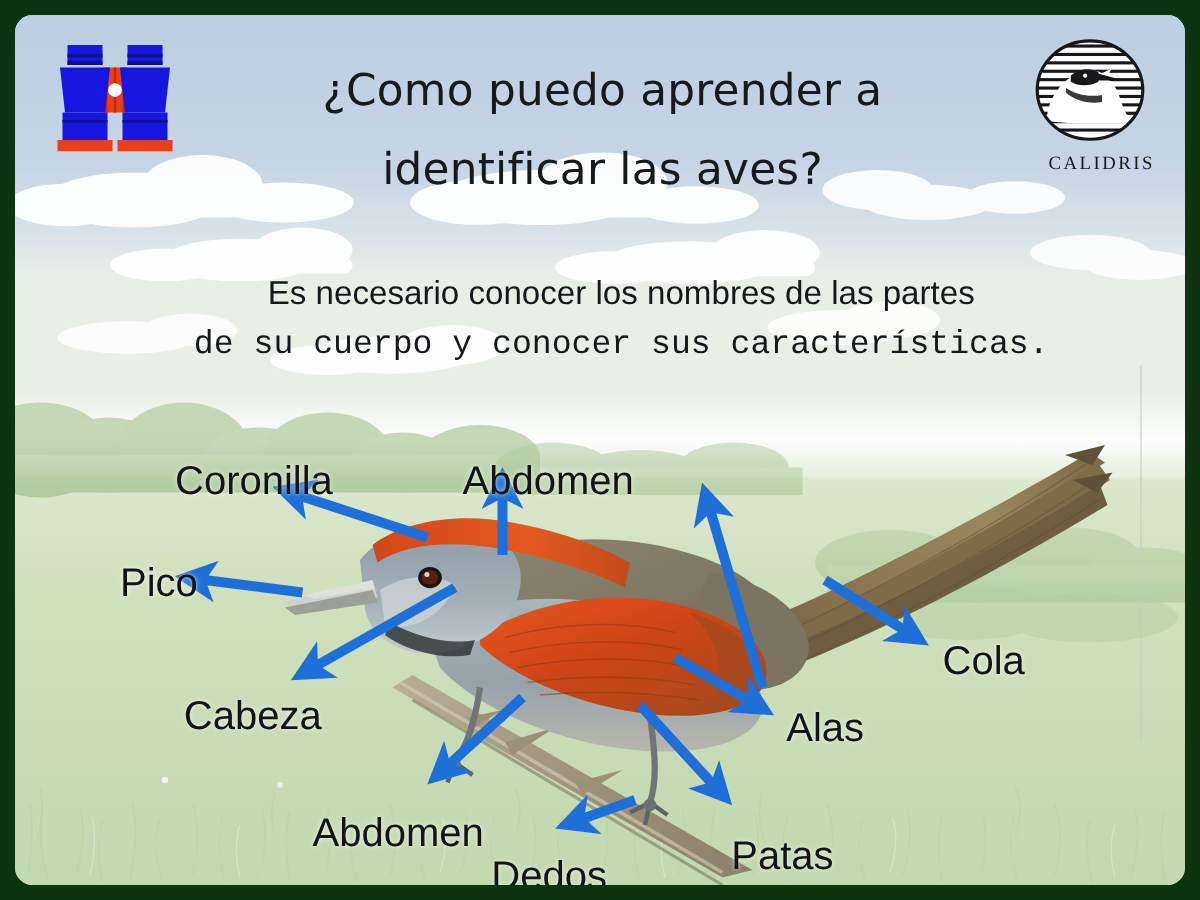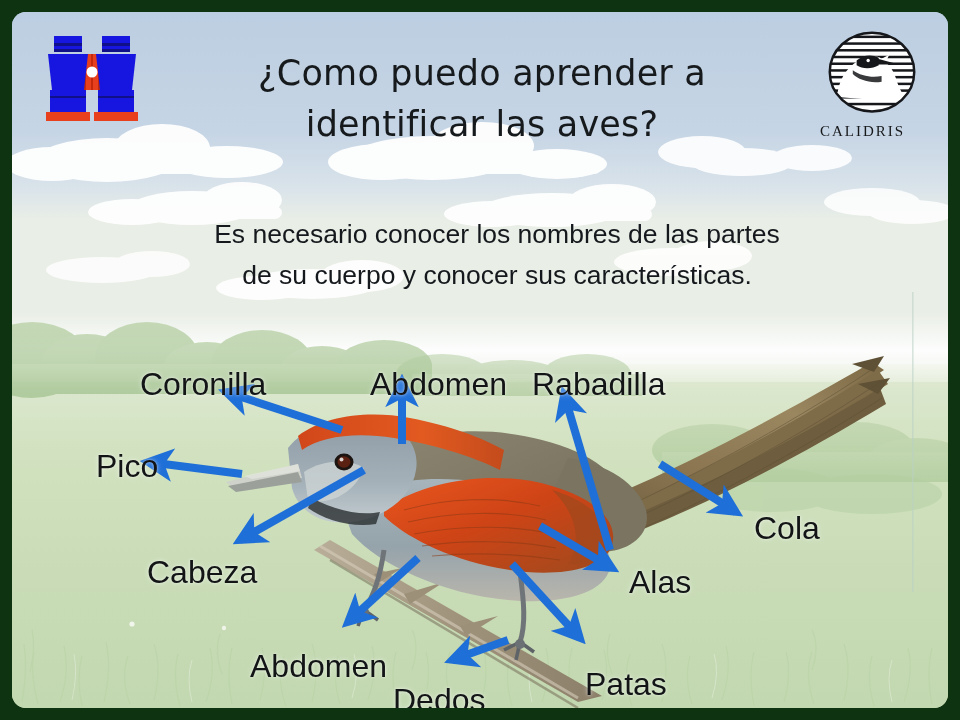--- a/index.html
+++ b/index.html
@@ -43,21 +43,21 @@
   #binoculars {
     position: absolute;
     left: 28px; top: 20px;
     width: 104px; height: 100px;
   }
 
   #logo {
     position: absolute;
     right: 24px; top: 14px;
     width: 104px; height: 128px;
-    text-align: left;
+    text-align: right;
   }
   #logo .logomark { width: 96px; height: 96px; display: block; margin: 0 auto; }
   #logo .logotext {
     font-family: "Liberation Serif", serif;
     font-size: 15px;
     letter-spacing: 2px;
     color: #17181a;
     margin-top: 1px;
   }
 
@@ -66,33 +66,33 @@
     left: 150px; top: 36px;
     width: 640px;
     text-align: center;
     font-family: "DejaVu Sans", sans-serif;
     font-weight: normal;
     font-size: 35px;
     line-height: 1.45;
     color: #161a1c;
     letter-spacing: .2px;
   }
-  #title .l2 { display: block; }
+  #title .l2 { display: block; margin-top: 12px; }
 
   #subtitle {
     position: absolute;
     left: 100px; top: 202px;
     width: 770px;
     text-align: center;
     font-family: "Liberation Sans", sans-serif;
     font-size: 26.5px;
     line-height: 1.55;
     color: #15181c;
   }
-  #subtitle .l2 { display: block; }
+  #subtitle .l2 { display: block; font-family: Liberation Mono, monospace; }
 
   
   .label {
     position: absolute;
     font-family: "Liberation Sans", sans-serif;
     font-size: 32px;
     color: #121416;
     white-space: nowrap;
     text-shadow: 0 0 3px rgba(255,255,255,.55), 0 0 6px rgba(255,255,255,.4);
   }
@@ -498,21 +498,20 @@
         <path d="M406 546 L336 610"></path>
 
         <path name="d" d="M496 628 L440 648"></path>
 
         <path d="M500 552 L568 626"></path>
       </g>
     </svg>
 
     <div class="label" style="left:128px; top:354px;">Coronilla</div>
     <div class="label" style="left:358px; top:354px;">Abdomen</div>
-    <div class="label" style="left:520px; top:354px;">Rabadilla</div>
     <div class="label" style="left:84px;  top:436px;">Pico</div>
     <div class="label" style="left:742px; top:498px;">Cola</div>
     <div class="label" style="left:135px; top:542px;">Cabeza</div>
     <div class="label" style="left:617px; top:552px;">Alas</div>
     <div class="label" style="left:238px; top:636px;">Abdomen</div>
     <div class="label" style="left:381px; top:670px;">Dedos</div>
     <div class="label" style="left:573px; top:654px;">Patas</div>
 
   </div>
 </div>

